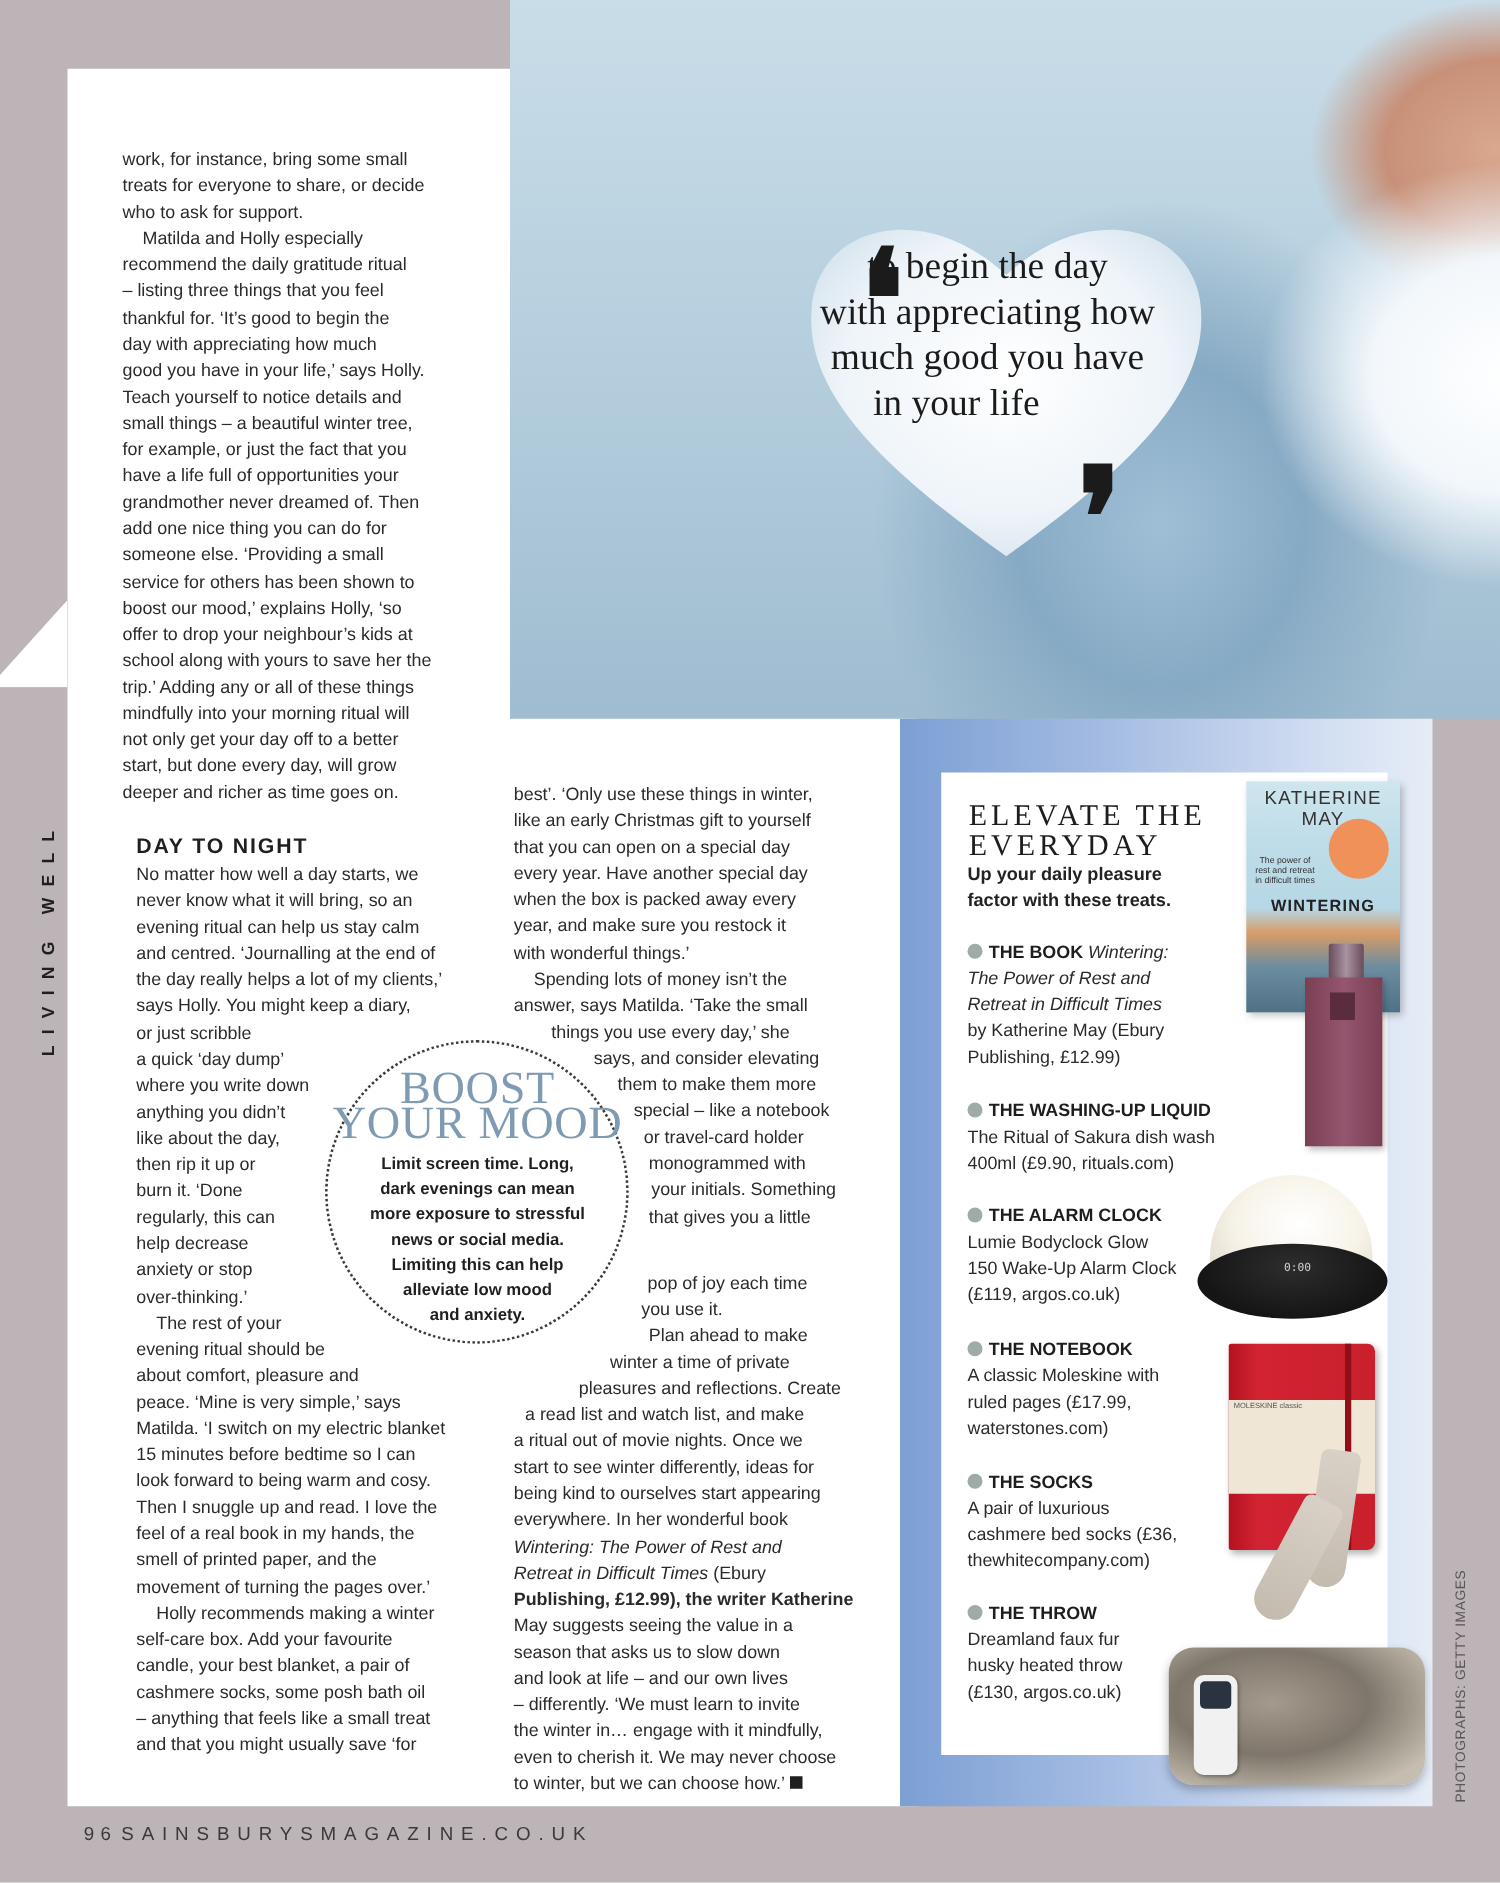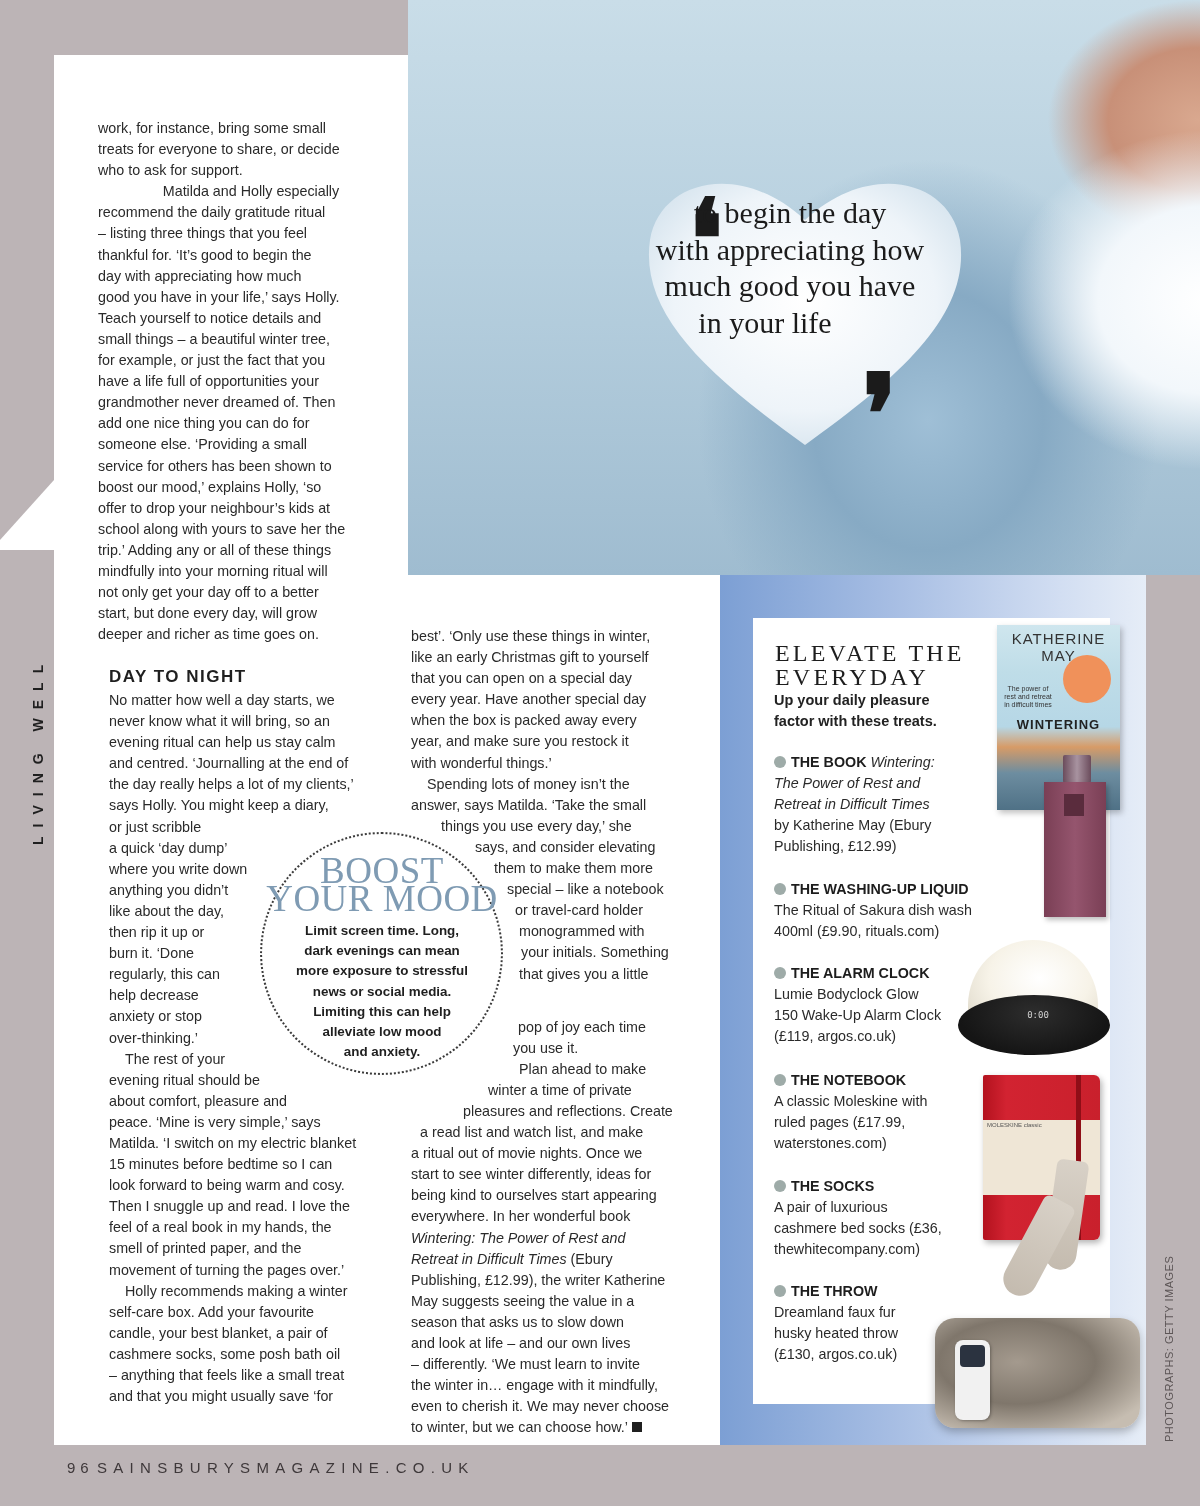--- a/index.html
+++ b/index.html
@@ -86,21 +86,21 @@
   <span class="line">with appreciating how</span>
   <span class="line">much good you have</span>
   <span class="line" style="padding-right:50px">in your life</span>
 </div>
 <div class="abs quote-close">❜</div>
 
 <div class="abs body-text col1" id="col1">
     <span class="line">work, for instance, bring some small</span>
     <span class="line">treats for everyone to share, or decide</span>
     <span class="line">who to ask for support.</span>
-    <span class="line" style="padding-left: 16px; text-align: center;">Matilda and Holly especially</span>
+    <span class="line" style="padding-left: 16px;">Matilda and Holly especially</span>
     <span class="line">recommend the daily gratitude ritual</span>
     <span class="line">– listing three things that you feel</span>
     <span class="line">thankful for. ‘It’s good to begin the</span>
     <span class="line">day with appreciating how much</span>
     <span class="line">good you have in your life,’ says Holly.</span>
     <span class="line">Teach yourself to notice details and</span>
     <span class="line">small things – a beautiful winter tree,</span>
     <span class="line">for example, or just the fact that you</span>
     <span class="line">have a life full of opportunities your</span>
     <span class="line">grandmother never dreamed of. Then</span>
@@ -178,21 +178,21 @@
     <span class="line" style="padding-left: 108px;"><span>Plan ahead to make</span></span>
     <span class="line" style="padding-left: 77px;"><span>winter a time of private</span></span>
     <span class="line" style="padding-left: 52px;"><span>pleasures and reflections. Create</span></span>
     <span class="line" style="padding-left: 9px;"><span>a read list and watch list, and make</span></span>
     <span class="line" style="padding-left: 0px;"><span>a ritual out of movie nights. Once we</span></span>
     <span class="line" style="padding-left: 0px;"><span>start to see winter differently, ideas for</span></span>
     <span class="line" style="padding-left: 0px;"><span>being kind to ourselves start appearing</span></span>
     <span class="line" style="padding-left: 0px;"><span>everywhere. In her wonderful book</span></span>
     <span class="line" style="padding-left: 0px;"><span style="font-style: italic;">Wintering: The Power of Rest and</span></span>
     <span class="line" style="padding-left: 0px;"><span style="font-style: italic;">Retreat in Difficult Times</span><span> (Ebury</span></span>
-    <span class="line" style="padding-left: 0px;"><span>Publishing, £12.99), the writer Katherine</span></span>
+    <span class="line" style="padding-left: 0px; font-weight: bold;"><span>Publishing, £12.99), the writer Katherine</span></span>
     <span class="line" style="padding-left: 0px;"><span>May suggests seeing the value in a</span></span>
     <span class="line" style="padding-left: 0px;"><span>season that asks us to slow down</span></span>
     <span class="line" style="padding-left: 0px;"><span>and look at life – and our own lives</span></span>
     <span class="line" style="padding-left: 0px;"><span>– differently. ‘We must learn to invite</span></span>
     <span class="line" style="padding-left: 0px;"><span>the winter in… engage with it mindfully,</span></span>
     <span class="line" style="padding-left: 0px;"><span>even to cherish it. We may never choose</span></span>
     <span class="line" style="padding-left: 0px;"><span>to winter, but we can choose how.’</span><span class="end-mark"></span></span>
   </div>
 
 <div class="abs boost"></div>

